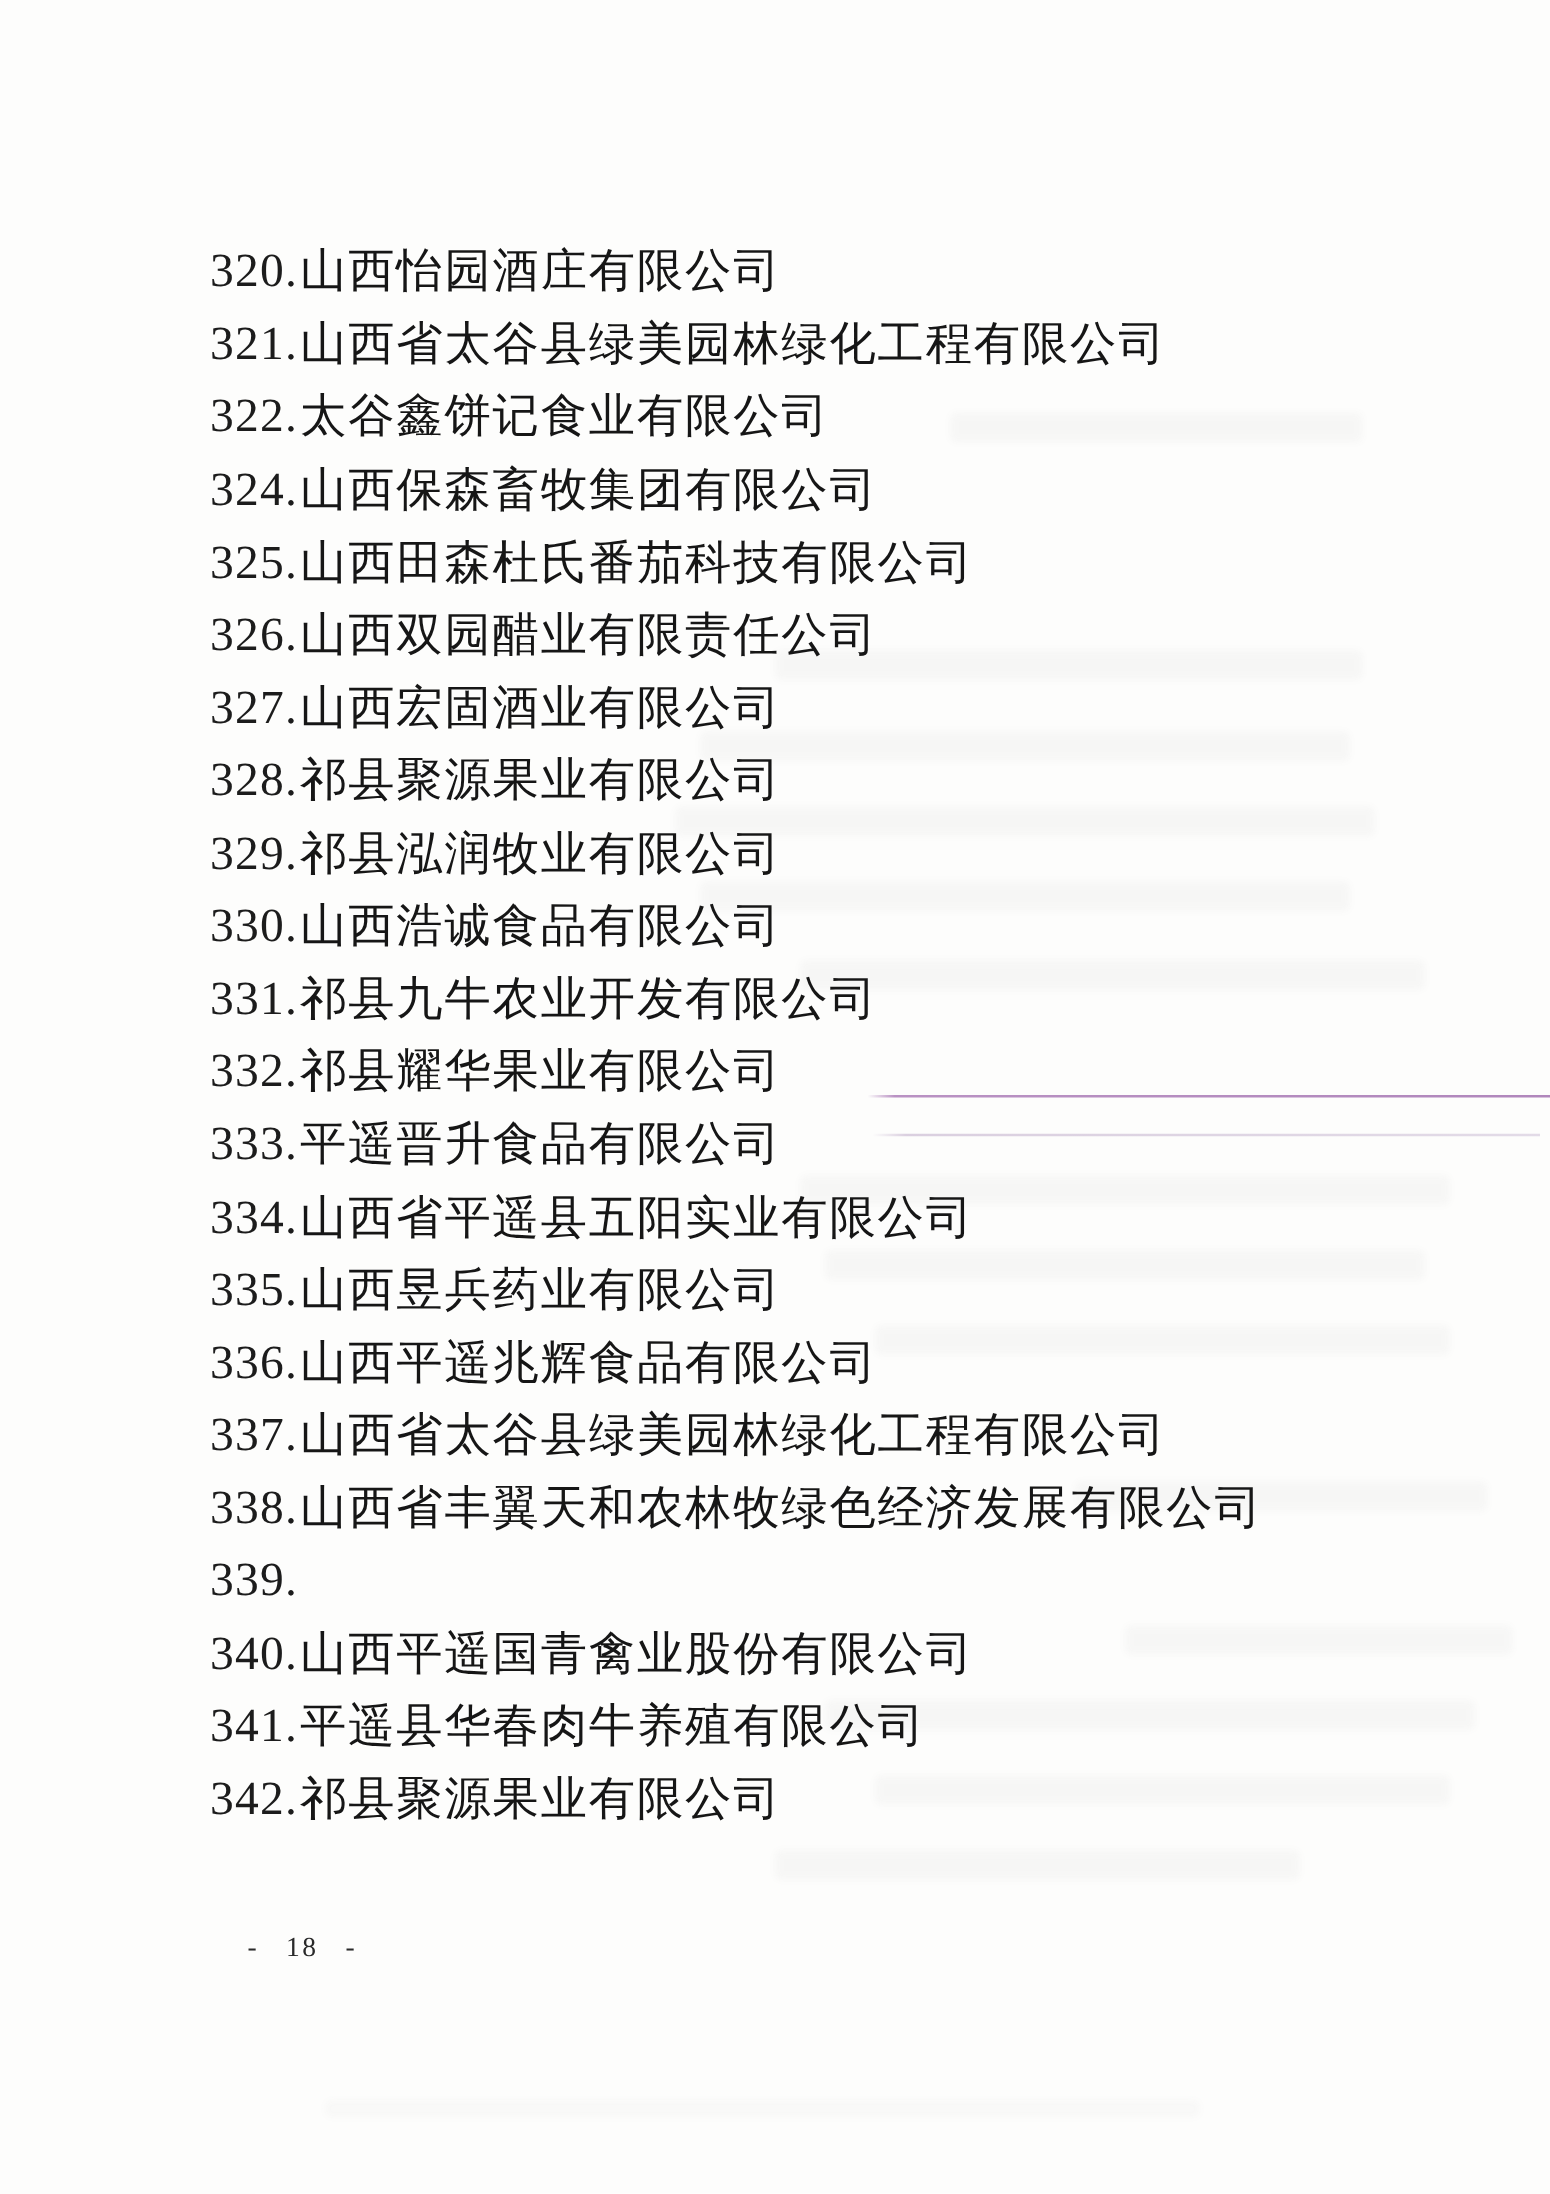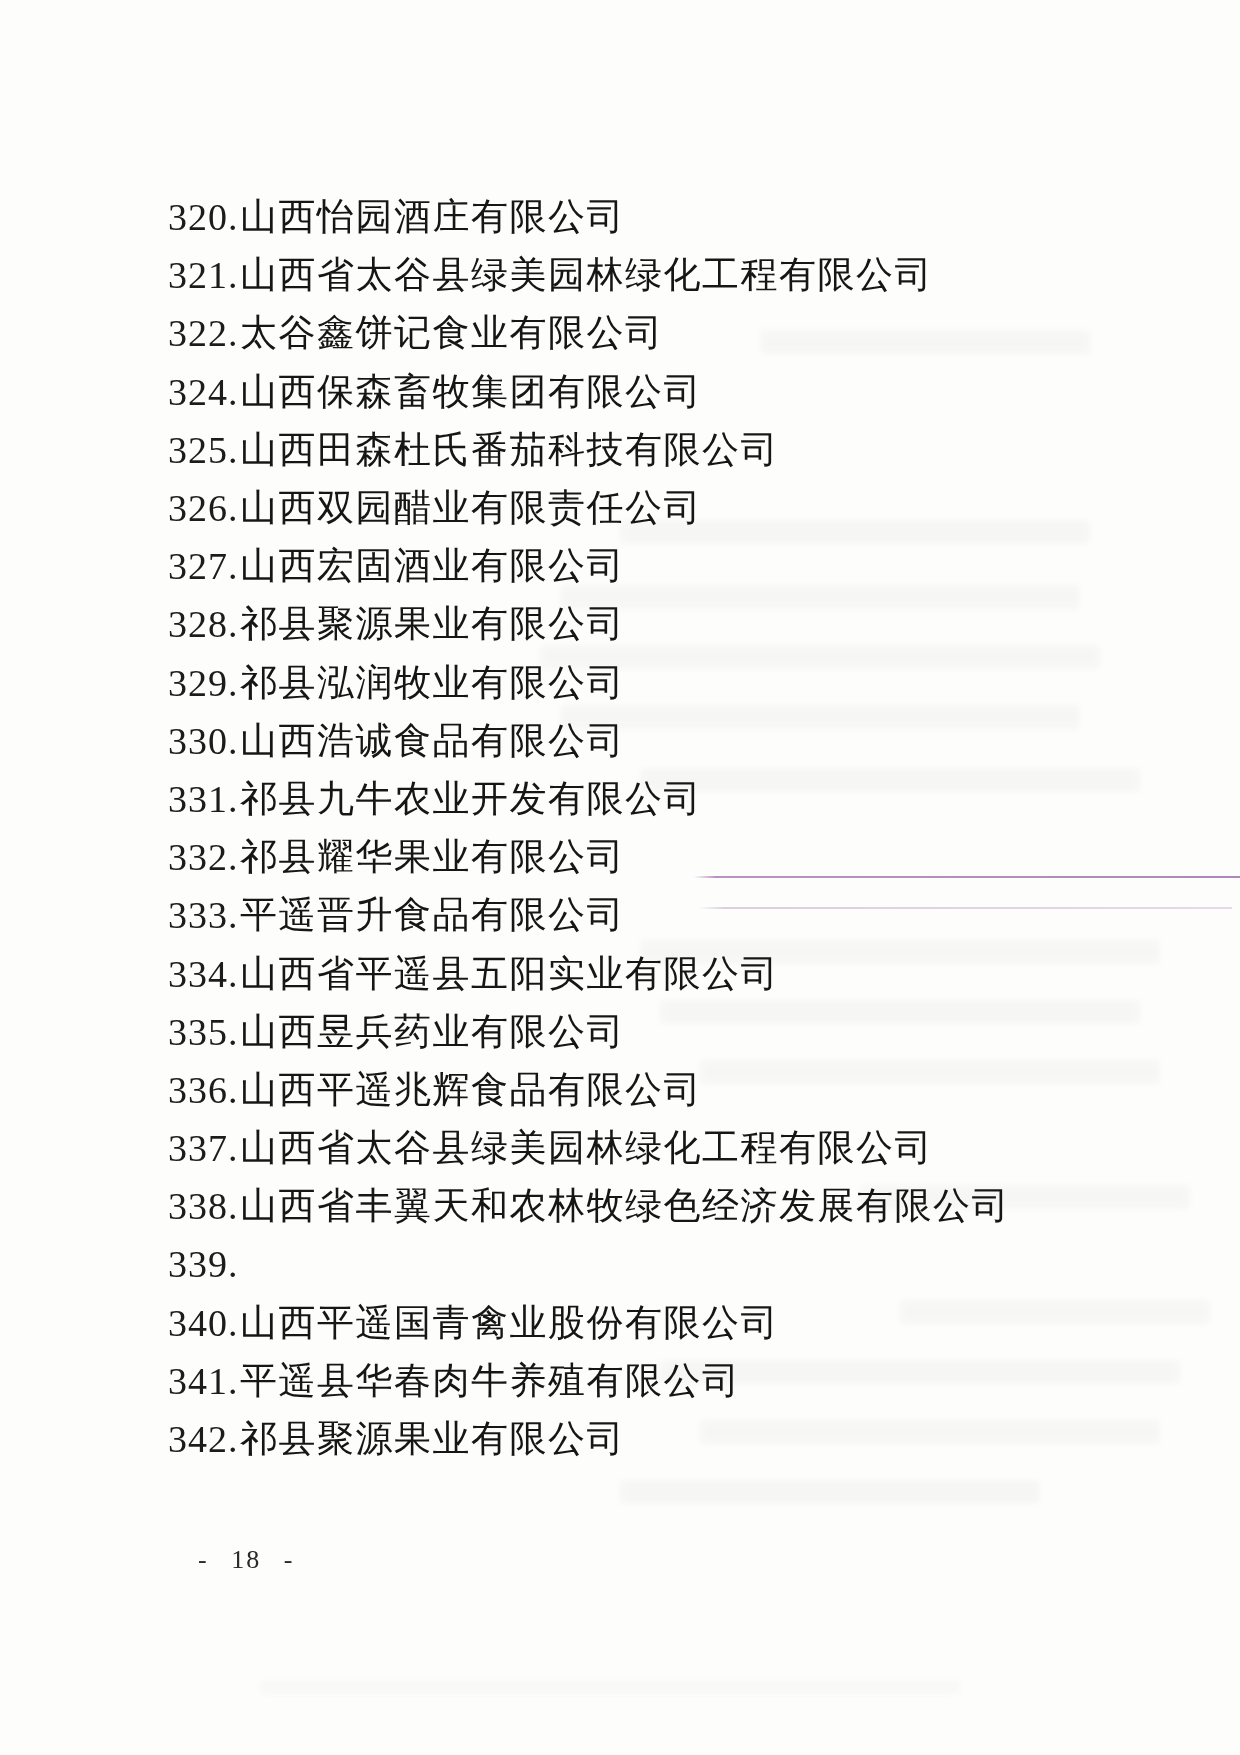--- a/index.html
+++ b/index.html
@@ -38,21 +38,21 @@
   .name {
     font-size: 37px;
     letter-spacing: 1.5px;
     color: #161616;
   }
   
   .pagenum {
     position: absolute;
     left: 198px;
     top: 1545px;
-    font-size: 26px;
+    font-size: 22px;
     letter-spacing: 2px;
     word-spacing: 14px;
     color: #2a2a2a;
   }
   
   .scanline {
     position: absolute;
     height: 2px;
     pointer-events: none;
   }

